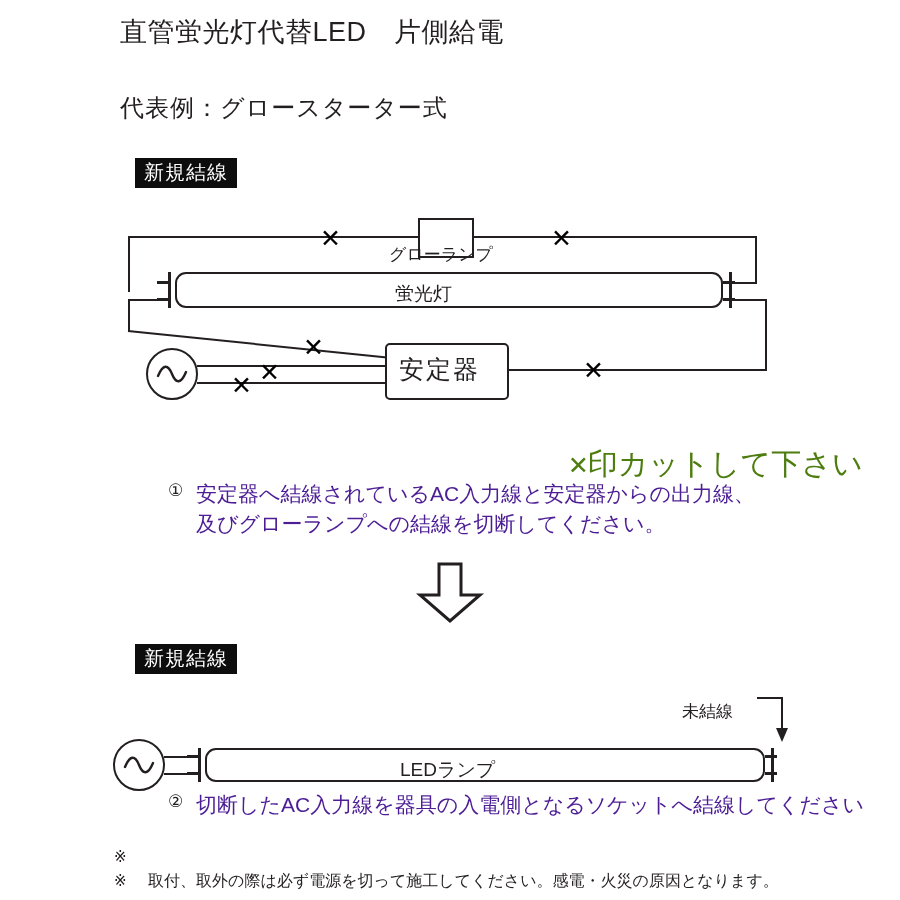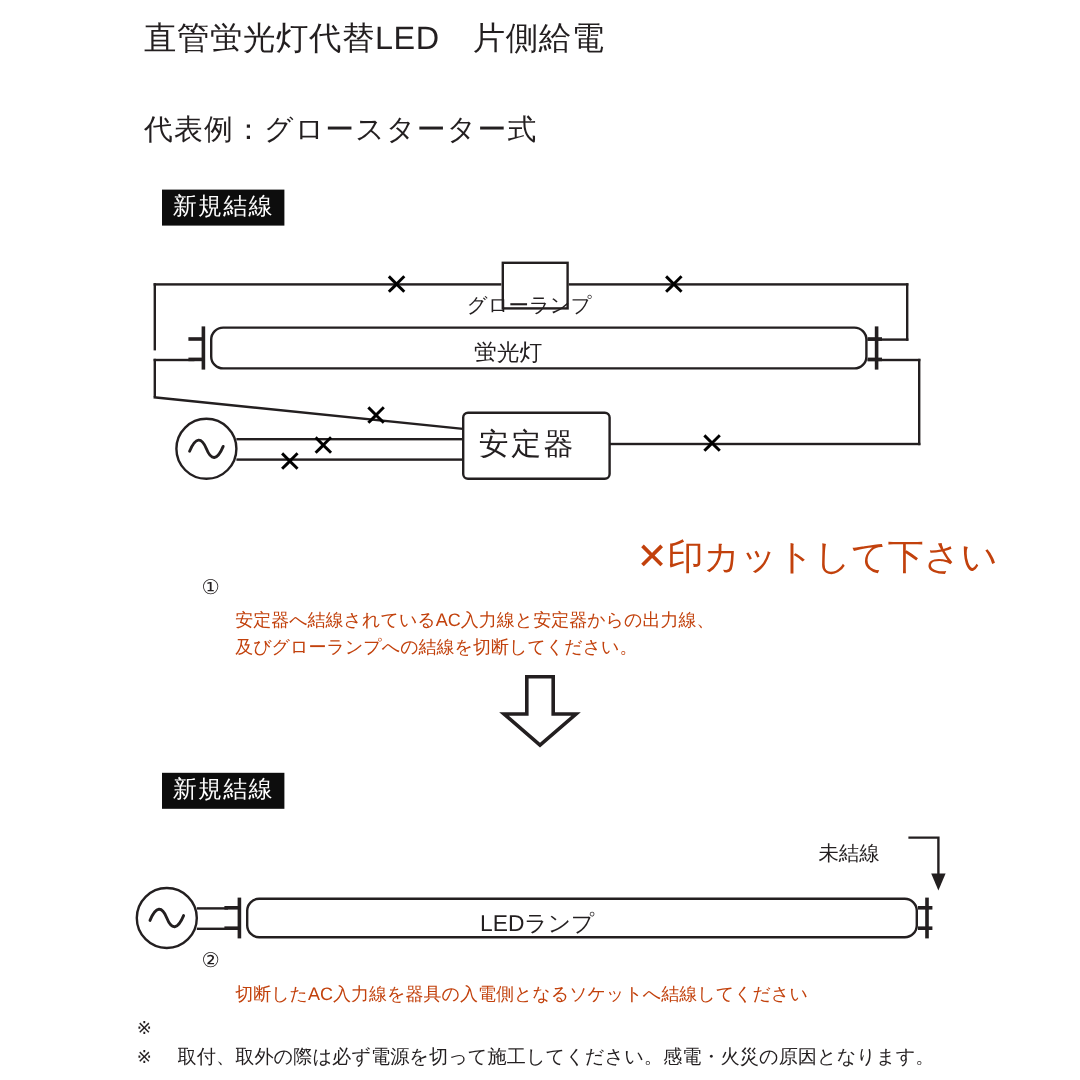--- a/index.html
+++ b/index.html
@@ -121,39 +121,39 @@
     color: #000000;
     line-height: 1;
     font-family: "Liberation Sans", "DejaVu Sans", sans-serif;
     white-space: pre;
   }
 
   
   .cut-notice {
     left: 497px; top: 410px;
     font-size: 30px;
-    color: #c2410c;
-    white-space: pre;
+    color: #4d7c0f;
+    white-space: pre;
+    font-family: Liberation Mono, monospace;
   }
   .cut-notice .xbig {
     font-weight: bold;
     font-size: 31px;
   }
 
   
   .instr-num {
     font-size: 17px;
     color: #231f20;
   }
   .instr-text {
-    font-size: 15px;
-    color: #c2410c;
+    font-size: 21px;
+    color: #4c1d95;
     line-height: 1.45;
     white-space: pre-line;
-    margin-top: 28px;
   }
   .instr1-num  { left: 168px; top: 480px; }
   .instr1-text { left: 196px; top: 479px; }
   .instr2-num  { left: 168px; top: 791px; }
   .instr2-text { left: 196px; top: 790px; }
 
   
   .foot {
     font-size: 16px;
     color: #231f20;

